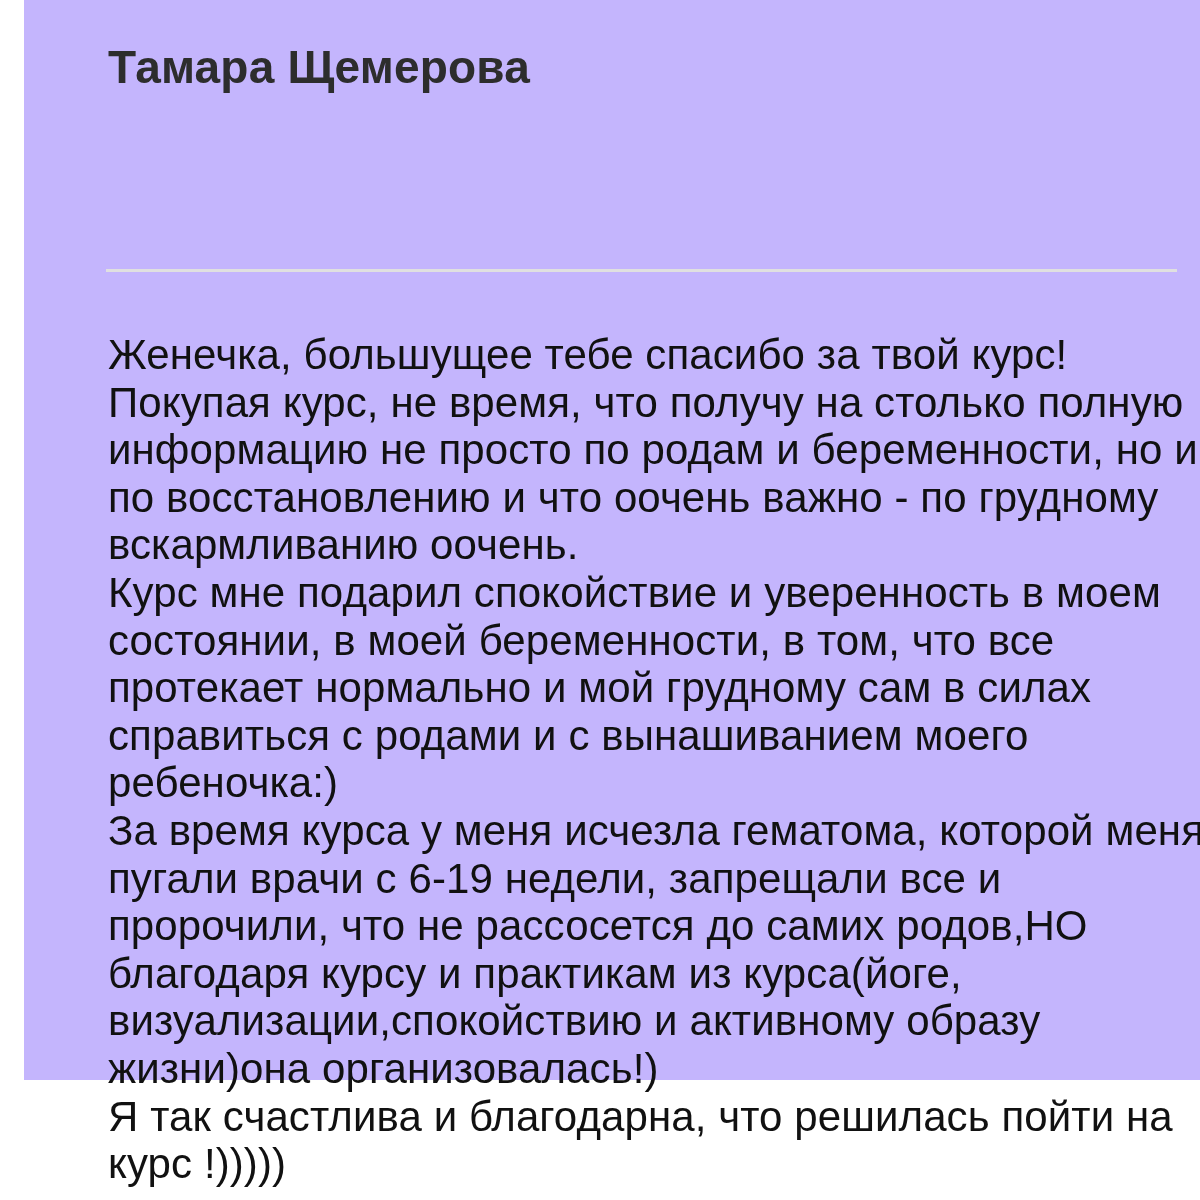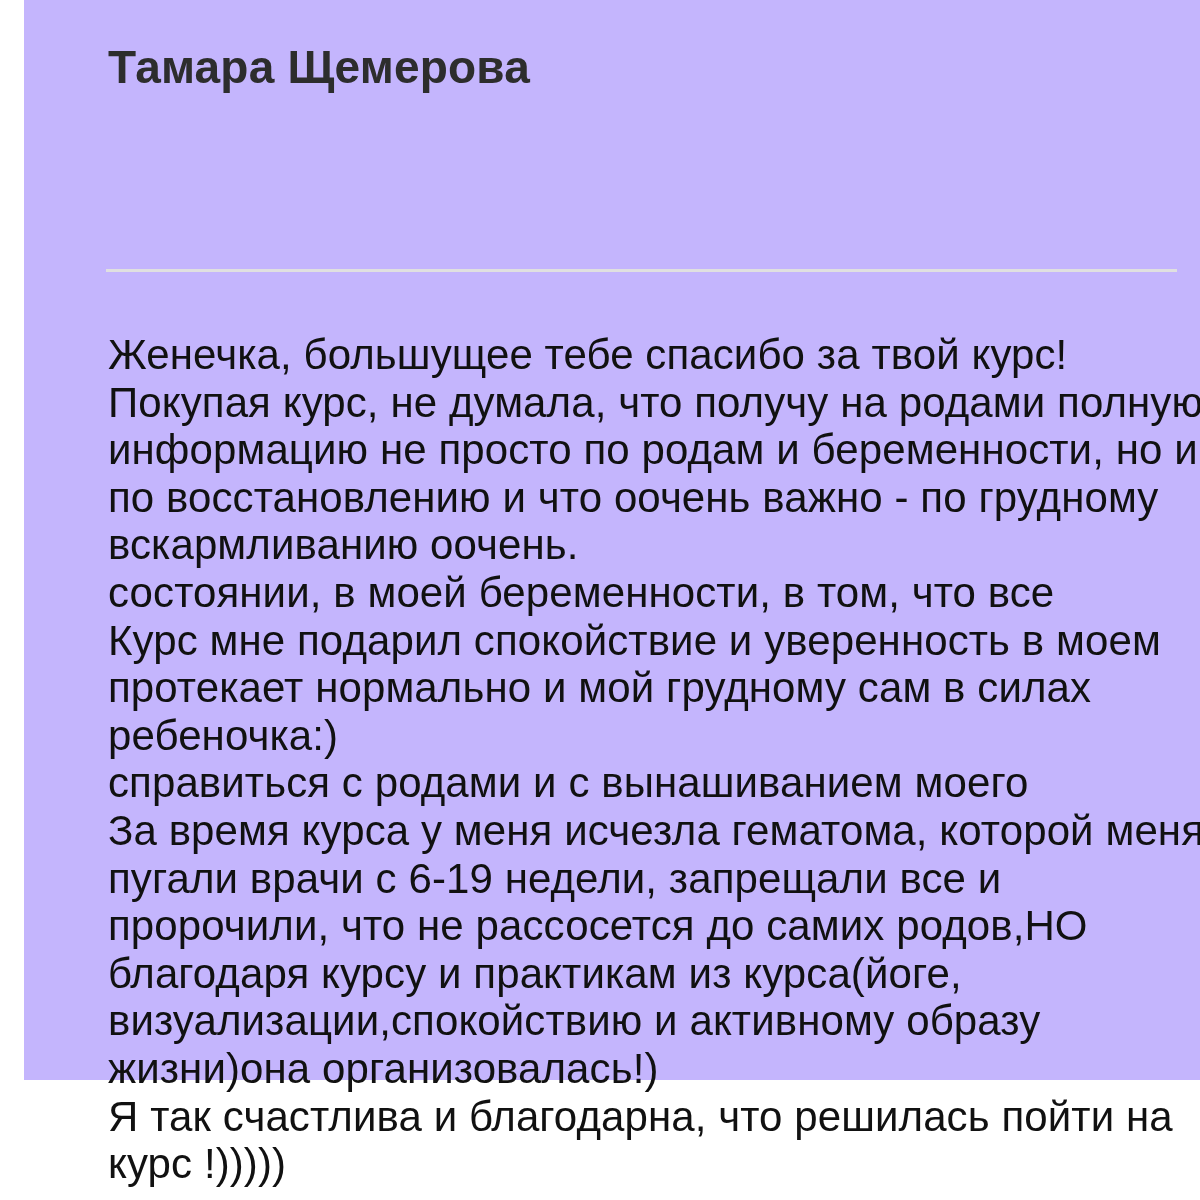--- a/index.html
+++ b/index.html
@@ -57,29 +57,29 @@
 </head>
 <body>
 
 <div class="page">
   <h1 class="page-title">Тамара Щемерова</h1>
 
   <hr class="divider">
 
   <div class="review-text">
       <div>Женечка, большущее тебе спасибо за твой курс!</div>
-      <div>Покупая курс, не думала, что получу на родами полную</div>
+      <div>Покупая курс, не время, что получу на столько полную</div>
       <div>информацию не просто по родам и беременности, но и</div>
       <div>по восстановлению и что оочень важно - по грудному</div>
       <div>вскармливанию оочень.</div>
+      <div>Курс мне подарил спокойствие и уверенность в моем</div>
       <div>состоянии, в моей беременности, в том, что все</div>
-      <div>Курс мне подарил спокойствие и уверенность в моем</div>
       <div>протекает нормально и мой грудному сам в силах</div>
+      <div>справиться с родами и с вынашиванием моего</div>
       <div>ребеночка:)</div>
-      <div>справиться с родами и с вынашиванием моего</div>
       <div>За время курса у меня исчезла гематома, которой меня</div>
       <div>пугали врачи с 6-19 недели, запрещали все и</div>
       <div>пророчили, что не рассосется до самих родов,НО</div>
       <div>благодаря курсу и практикам из курса(йоге,</div>
       <div>визуализации,спокойствию и активному образу</div>
       <div>жизни)она организовалась!)</div>
       <div>Я так счастлива и благодарна, что решилась пойти на</div>
       <div>курс !)))))</div>
     </div>
 </div>

